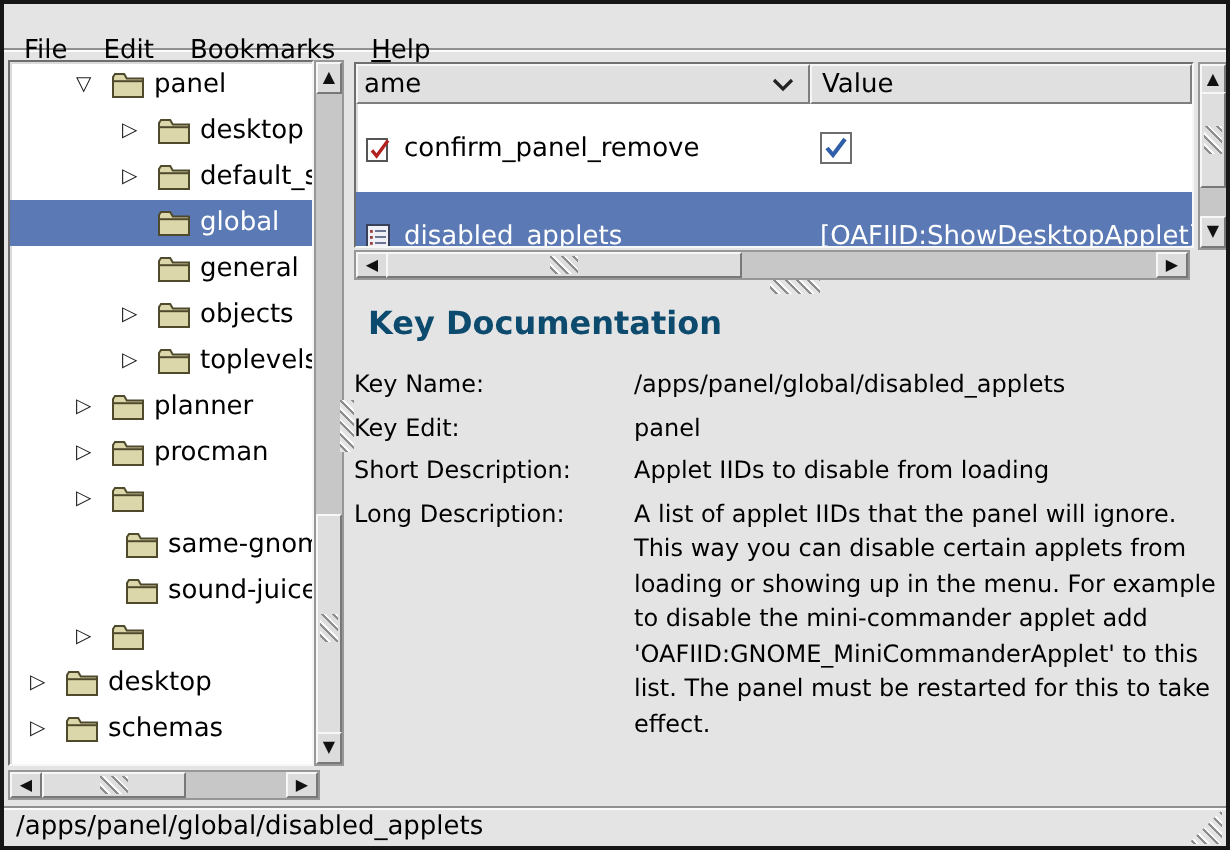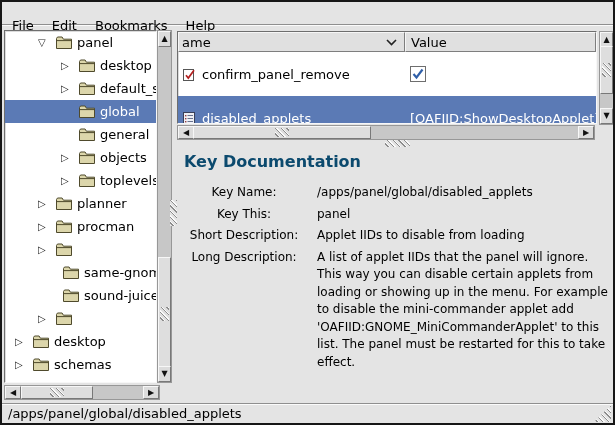--- a/index.html
+++ b/index.html
@@ -70,21 +70,21 @@
   .k-name { display:flex; align-items:center; padding-left:4px; overflow:hidden; white-space:nowrap; }
   .k-name .k-label { margin-left:6px; }
   .k-value { padding-left:5px; overflow:hidden; white-space:nowrap; display:flex; align-items:center; }
   .k-row.selected { background:#5b7ab5; color:#fff; }
 
   
   .docpanel { left:175px; top:146px; width:436px; height:254px; overflow:hidden; }
   .doc-title { position:absolute; left:7px; top:4px; font-size:16px; font-weight:bold; color:#0c4a6e; }
   .doc-fields { position:absolute; left:0; top:36px; right:0; }
   .doc-row { display:flex; margin-bottom:4px; font-size:12px; line-height:17.5px; }
-  .doc-label { flex:0 0 134px; text-align:center; white-space:nowrap; }
+  .doc-label { flex:0 0 134px; text-align:left; white-space:nowrap; }
   .doc-value { margin-left:6px; width:294px; }
 
   
   .statusbar { left:0; right:0; bottom:0; height:20px; border-top:1px solid #8f8f8f;
                box-shadow:inset 0 1px 0 #fbfbfb; display:flex; align-items:center; }
   .status-text { margin-left:6px; white-space:nowrap; }
   .resize-grip { position:absolute; right:2px; bottom:1px; width:17px; height:17px;
                  background:repeating-linear-gradient(45deg, #e4e4e4 0 2px, #8d8d8d 2px 3px, #fafafa 3px 4px);
                  clip-path:polygon(100% 0, 100% 100%, 0 100%); }
 
@@ -332,21 +332,21 @@
   <div class="abs paned-grip paned-h"></div>
 
   <div class="abs docpanel">
     <div class="doc-title">Key Documentation</div>
     <div class="doc-fields">
       <div class="doc-row">
         <span class="doc-label">Key Name:</span>
         <span class="doc-value">/apps/panel/global/disabled_applets</span>
       </div>
       <div class="doc-row">
-        <span class="doc-label">Key This:</span>
+        <span class="doc-label">Key Edit:</span>
         <span class="doc-value">panel</span>
       </div>
       <div class="doc-row">
         <span class="doc-label">Short Description:</span>
         <span class="doc-value">Applet IIDs to disable from loading</span>
       </div>
       <div class="doc-row">
         <span class="doc-label">Long Description:</span>
         <span class="doc-value">A list of applet IIDs that the panel will ignore. This way you can disable certain applets from loading or showing up in the menu. For example to disable the mini-commander applet add 'OAFIID:GNOME_MiniCommanderApplet' to this list. The panel must be restarted for this to take effect.</span>
       </div>

